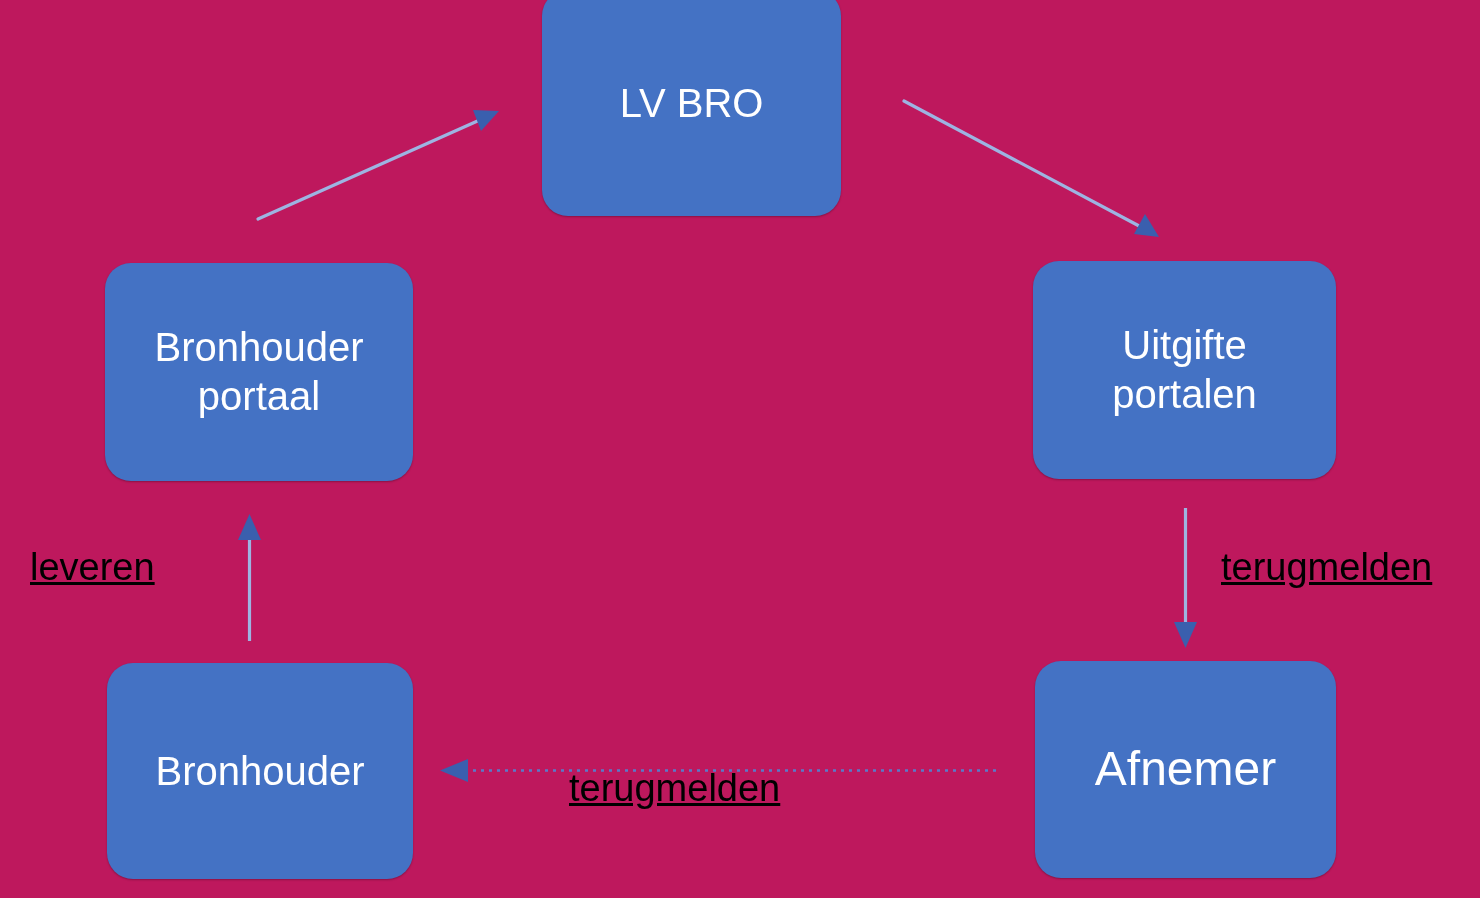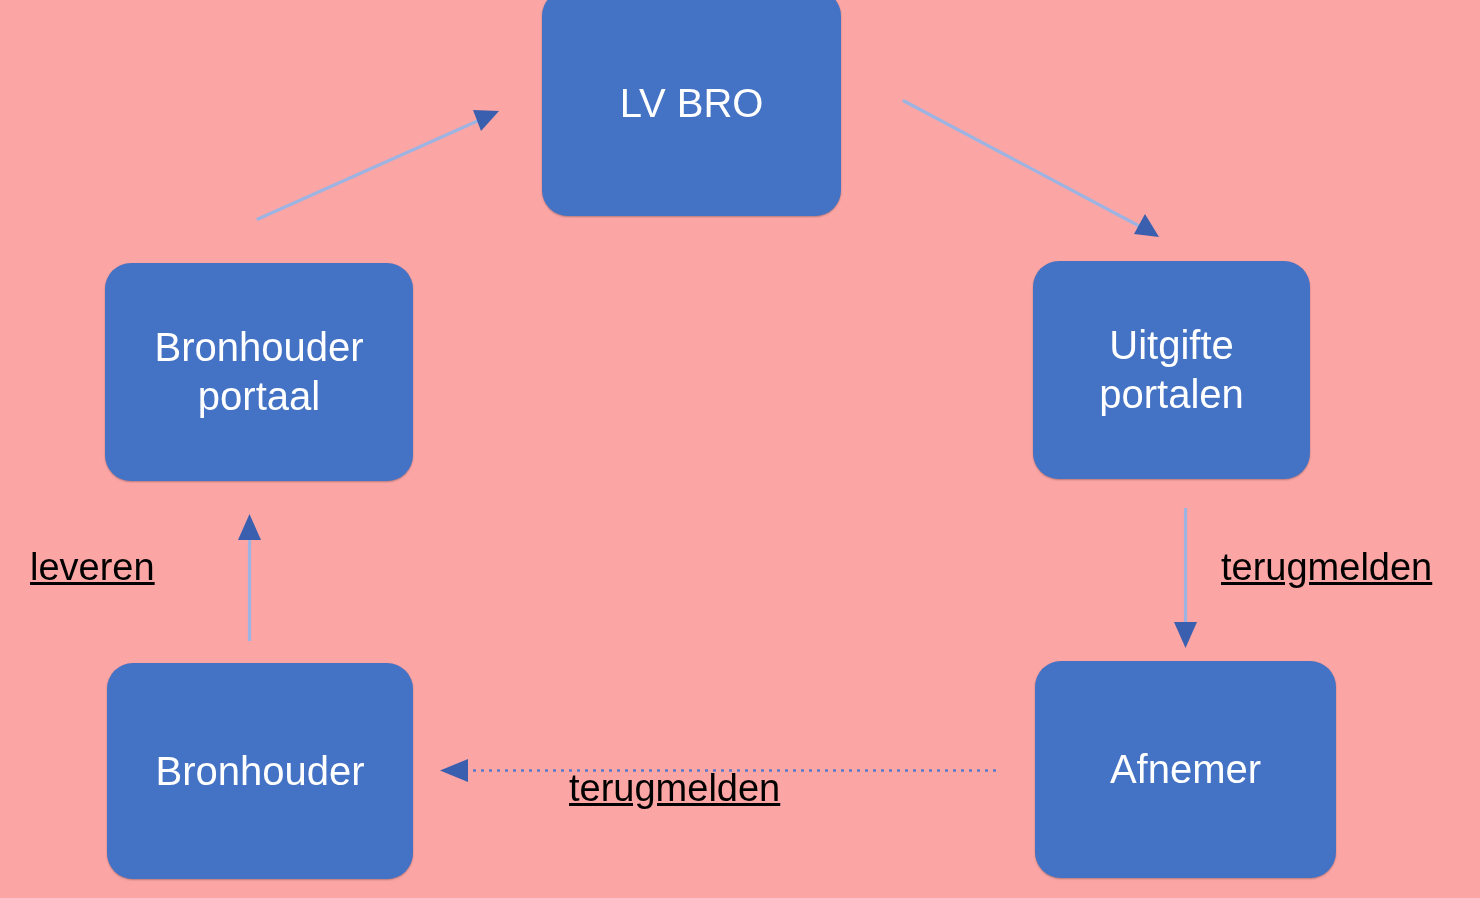--- a/index.html
+++ b/index.html
@@ -8,21 +8,21 @@
     padding: 0;
     background: #ffffff;
   }
   body {
     font-family: "Liberation Sans", sans-serif;
   }
   #canvas {
     position: relative;
     width: 1480px;
     height: 898px;
-    background: #fca5a5;
+    background: #be185d;
     overflow: hidden;
   }
   .node {
     position: absolute;
     background: #4472C4;
     border-radius: 26px;
     color: #FFFFFF;
     display: flex;
     align-items: center;
     justify-content: center;
@@ -31,23 +31,23 @@
     font-weight: 400;
     box-shadow: 0 1px 2px rgba(0,0,0,0.28);
     -webkit-font-smoothing: antialiased;
     box-sizing: border-box;
     padding: 4px 10px;
     white-space: pre-line;
   }
   
   #node-lv-bro        { left: 542px;  top: -10px; width: 299px; height: 226px; font-size: 40px; }
   #node-bronhouder-portaal { left: 105px;  top: 263px; width: 308px; height: 218px; font-size: 40px; }
-  #node-uitgifte-portalen  { left: 1033px; top: 261px; width: 277px; height: 218px; font-size: 40px; }
+  #node-uitgifte-portalen  { left: 1033px; top: 261px; width: 303px; height: 218px; font-size: 40px; }
   #node-bronhouder    { left: 107px;  top: 663px; width: 306px; height: 216px; font-size: 40px; }
-  #node-afnemer       { left: 1035px; top: 661px; width: 301px; height: 217px; font-size: 40px; }
+  #node-afnemer       { left: 1035px; top: 661px; width: 301px; height: 217px; font-size: 48px; }
 
   
   .edge-label {
     position: absolute;
     color: #000000;
     font-size: 38px;
     font-weight: 400;
     white-space: nowrap;
     text-decoration: underline;
     -webkit-font-smoothing: antialiased;

